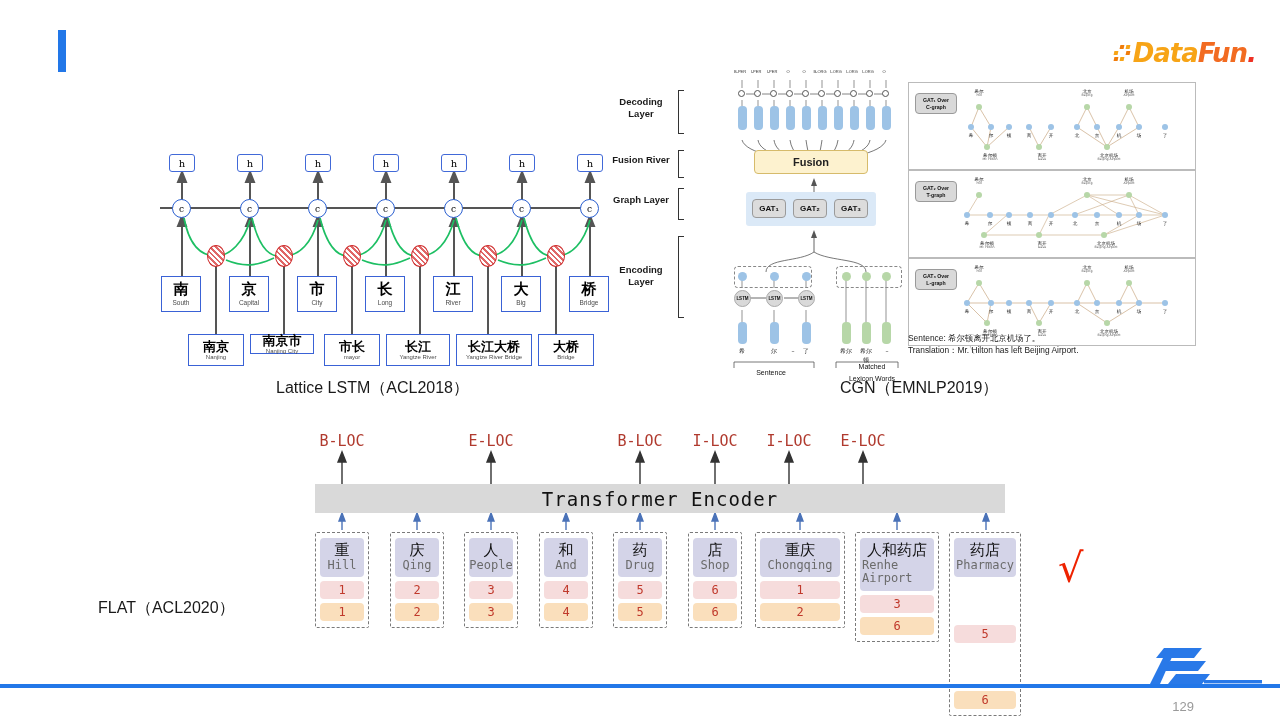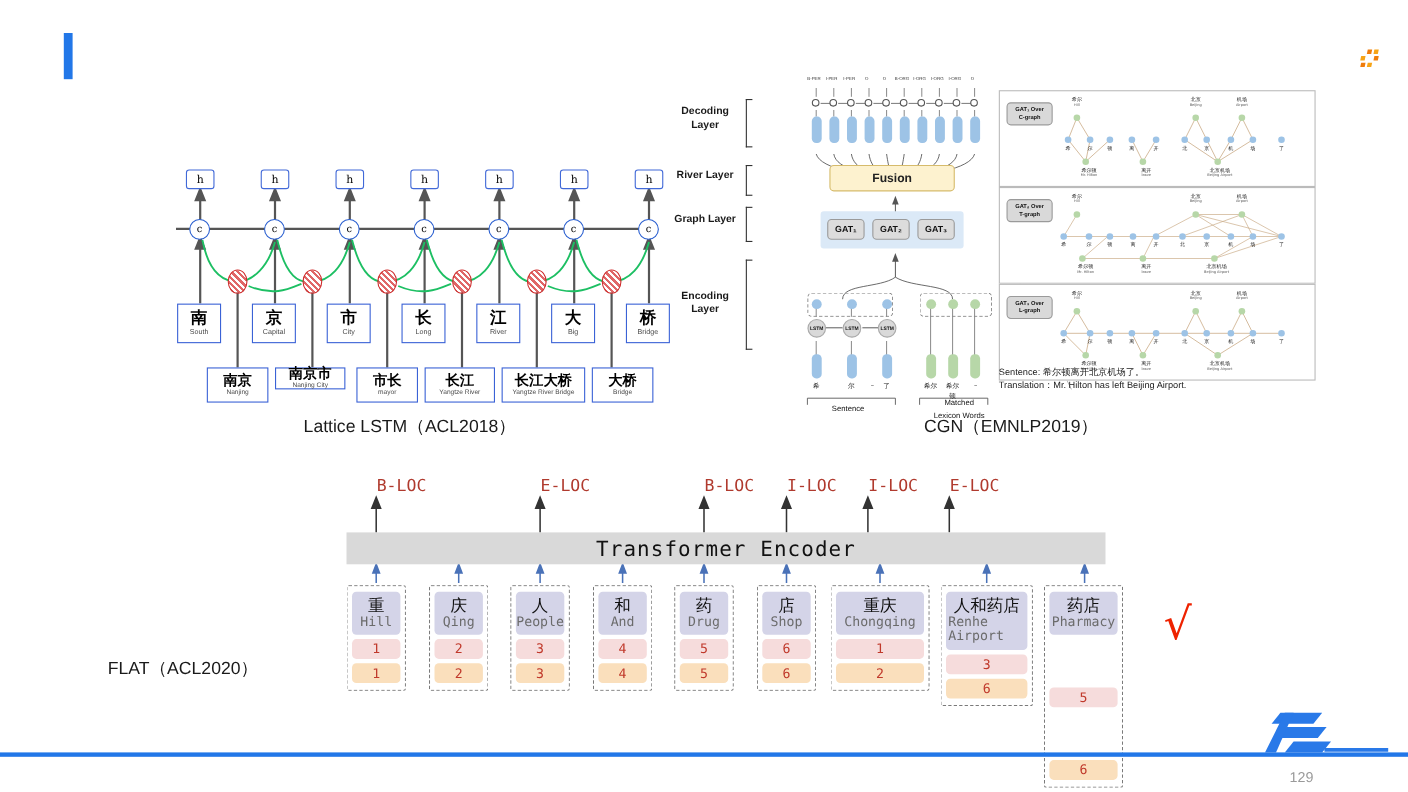--- a/index.html
+++ b/index.html
@@ -86,21 +86,21 @@
   .gnode.g { background:#b7d7a8; }
   .glabel { position:absolute; font-size:4.6px; color:#222; text-align:center; line-height:1.15;
             font-family:"DejaVu Sans","Liberation Sans",sans-serif; }
   .glabel .sm { font-size:3.2px; color:#555; display:block; }
   .sent-note { position:absolute; font-size:8.4px; color:#1a1a1a; line-height:1.55; }
 
   
   .flat { position:absolute; left:290px; top:428px; width:730px; height:220px; }
   .flat-label { position:absolute; left:98px; top:566px; font-size:16px; color:#1a1a1a;margin-top:32px; }
   .bio-tag { position:absolute; font-size:15px; color:#b03a2e; font-family:"DejaVu Sans Mono","Liberation Mono",monospace;
-             text-align:center; letter-spacing:0px;margin-left:23px; }
+             text-align:center; letter-spacing:0px; }
   .encoder { position:absolute; left:25px; top:56px; width:690px; height:29px; background:#d9d9d9;
              display:flex; align-items:center; justify-content:center; }
   .encoder span { font-size:19px; color:#111; font-family:"DejaVu Sans Mono","Liberation Mono",monospace;
                   letter-spacing:1px; }
   .tokcol { position:absolute; top:104px; border:1.6px dashed #7a7a7a; border-radius:2px;
             display:flex; flex-direction:column; align-items:center; padding:5px 4px 6px; gap:4px; }
   .tokbox { width:100%; background:#d4d4e8; border-radius:4px; display:flex; flex-direction:column;
             align-items:center; justify-content:center; padding:4px 2px 5px; }
   .tokbox .zh { font-size:15px; color:#111; line-height:1.15;
                 font-family:"DejaVu Sans","Liberation Sans",sans-serif; }
@@ -126,20 +126,23 @@
       <i class="off"></i>
         <i class="b"></i>
         <i></i>
       <i></i>
         <i class="off"></i>
         <i class="b"></i>
       <i class="b"></i>
         <i></i>
         <i class="off"></i>
     </span>
+    <span class="df-text">
+      <span class="df-a">Data</span><span class="df-b">Fun</span><span class="df-c">.</span>
+    </span>
   </div>
 
   <div class="lattice">
     <svg width="440" height="240" style="position:absolute;left:0;top:0;">
 
       <line x1="0" y1="70" x2="432" y2="70" stroke="#555" stroke-width="2"></line>
 
       <g stroke="#555" stroke-width="2" fill="none">
         <line x1="22" y1="62" x2="22" y2="42"></line>
           <polygon points="22,34 18,44 26,44" fill="#555"></polygon>
@@ -285,21 +288,21 @@
       <span class="en">Bridge</span>
     </div>
   </div>
 
   <div class="caption" style="left:276px; top:378px;">Lattice LSTM（ACL2018）</div>
 
   <div class="cgn">
 
     <div class="cgn-layerlabel" style="left:2px; top:30px; width:62px;">Decoding Layer</div>
     <div class="brace" style="left:70px; top:24px; height:44px;"></div>
-    <div class="cgn-layerlabel" style="left:2px; top:88px; width:62px;">River Layer</div>
+    <div class="cgn-layerlabel" style="left:2px; top:88px; width:62px;">Fusion River</div>
     <div class="brace" style="left:70px; top:84px; height:28px;"></div>
     <div class="cgn-layerlabel" style="left:2px; top:128px; width:62px;">Graph Layer</div>
     <div class="brace" style="left:70px; top:122px; height:32px;"></div>
     <div class="cgn-layerlabel" style="left:2px; top:198px; width:62px;">Encoding Layer</div>
     <div class="brace" style="left:70px; top:170px; height:82px;"></div>
 
     <div class="cgn-tag" style="left:124px; top:3px; width:16px;">B-PER</div>
     <div class="cgn-tag" style="left:140px; top:3px; width:16px;">I-PER</div>
     <div class="cgn-tag" style="left:156px; top:3px; width:16px;">I-PER</div>
     <div class="cgn-tag" style="left:172px; top:3px; width:16px;">O</div>

